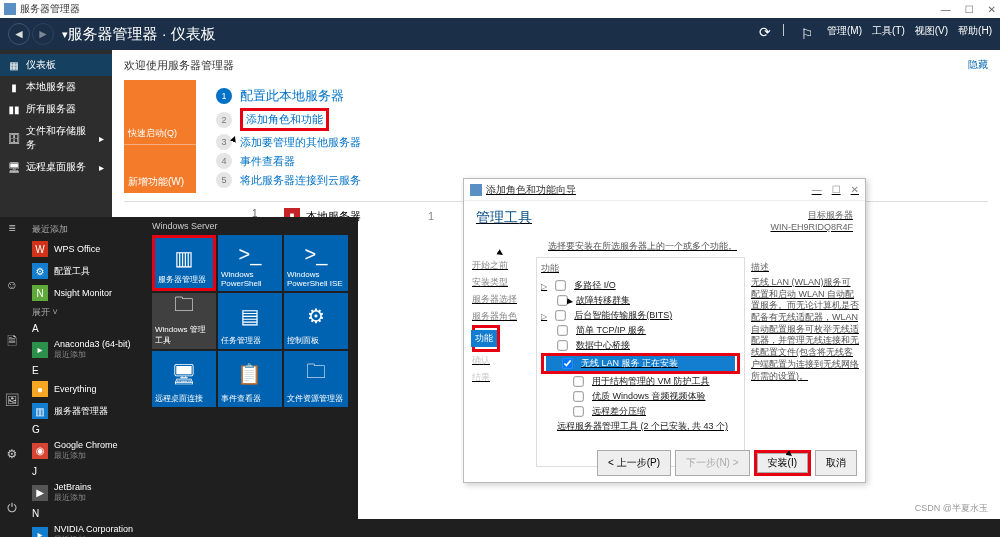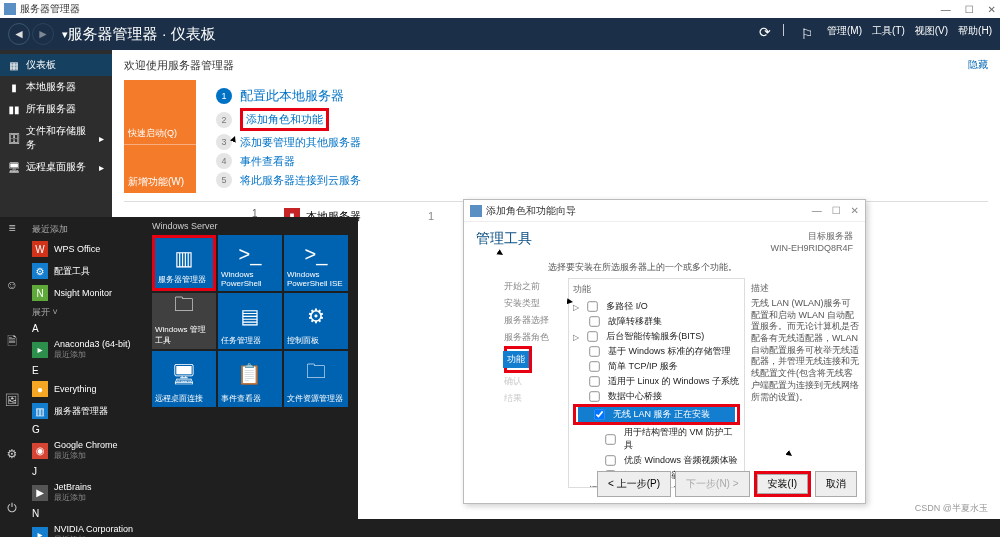--- a/index.html
+++ b/index.html
@@ -68,28 +68,28 @@
 .sm-middle .letter { padding: 2px 6px; font-size: 10px; color: #fff; }
 .sm-right { flex: 1; padding: 4px; }
 .sm-right .group-label { font-size: 9px; color: #ccc; margin-bottom: 4px; }
 .tiles { display: grid; grid-template-columns: repeat(3, 64px); gap: 2px; }
 .tile { width: 64px; height: 56px; background: #0063b1; display: flex; flex-direction: column; justify-content: flex-end; padding: 3px; font-size: 8px; }
 .tile .t-icon { flex: 1; display: flex; align-items: center; justify-content: center; font-size: 20px; }
 .tile.grey { background: #404040; }
 .highlighted-tile { border: 3px solid #e60012; }
 
 
-.dialog { position: absolute; left: 463px; top: 199px; width: 403px; height: 305px; background: #fff; border: 1px solid #bbb; box-shadow: 2px 2px 6px rgba(0,0,0,0.2); z-index: 6; }
+.dialog { position: absolute; left: 463px; top: 178px; width: 403px; height: 305px; background: #fff; border: 1px solid #bbb; box-shadow: 2px 2px 6px rgba(0,0,0,0.2); z-index: 6; text-decoration: underline; }
 .dlg-title { height: 22px; display: flex; align-items: center; padding: 0 6px; font-size: 10px; color: #333; border-bottom: 1px solid #eee; }
 .dlg-title .icon { width: 12px; height: 12px; background: #5a8fc4; margin-right: 4px; }
 .dlg-title .ctrls { margin-left: auto; display: flex; gap: 10px; color: #888; }
 .dlg-head { padding: 8px 12px; display: flex; justify-content: space-between; align-items: flex-start; }
 .dlg-head .h-title { font-size: 14px; color: #0a4f85; }
 .dlg-head .h-right { text-align: right; font-size: 9px; color: #666; }
-.dlg-body { display: flex; height: 210px; margin-left: 32px; }
+.dlg-body { display: flex; height: 210px; }
 .dlg-nav { width: 72px; padding: 0 8px; font-size: 9px; color: #888; }
 .dlg-nav div { padding: 2px 0; }
 .dlg-nav .active { background: #137dd0; color: #fff; padding: 2px 4px; margin-left: -4px; }
 .dlg-mid { flex: 1; border: 1px solid #ddd; padding: 4px; overflow: hidden; }
 .dlg-mid-label { font-size: 9px; color: #666; margin-bottom: 3px; }
 .feat { display: flex; align-items: center; gap: 7px; font-size: 9px; padding: 1px 0; color: #222; }
 .feat input { transform: scale(0.8); }
 .feat .tri::before { content: "▷"; font-size: 8px; color: #666; }
 .feat.sel { background: #137dd0; color: #fff; }
 .feat.sub { padding-left: 16px; }
@@ -392,31 +392,21 @@
             <span>故障转移群集</span>
           </div>
           <div class="feat  ">
             <span class="tri"></span>
             <input type="checkbox" style="">
             <span>后台智能传输服务(BITS)</span>
           </div>
           <div class="feat  ">
             <span style="width:8px"></span>
             <input type="checkbox" style="">
-            <span>基于 Windows 标准的存储管理</span>
-          </div>
-          <div class="feat  ">
-            <span style="width:8px"></span>
-            <input type="checkbox" style="">
             <span>简单 TCP/IP 服务</span>
-          </div>
-          <div class="feat  ">
-            <span style="width:8px"></span>
-            <input type="checkbox" style="">
-            <span>适用于 Linux 的 Windows 子系统</span>
           </div>
           <div class="feat  ">
             <span style="width:8px"></span>
             <input type="checkbox" style="">
             <span>数据中心桥接</span>
           </div>
           <span class="red-nav-box" style="display:block">
             <div class="feat sel ">
               <span style="width:8px"></span>
               <input type="checkbox" checked="" style="">

